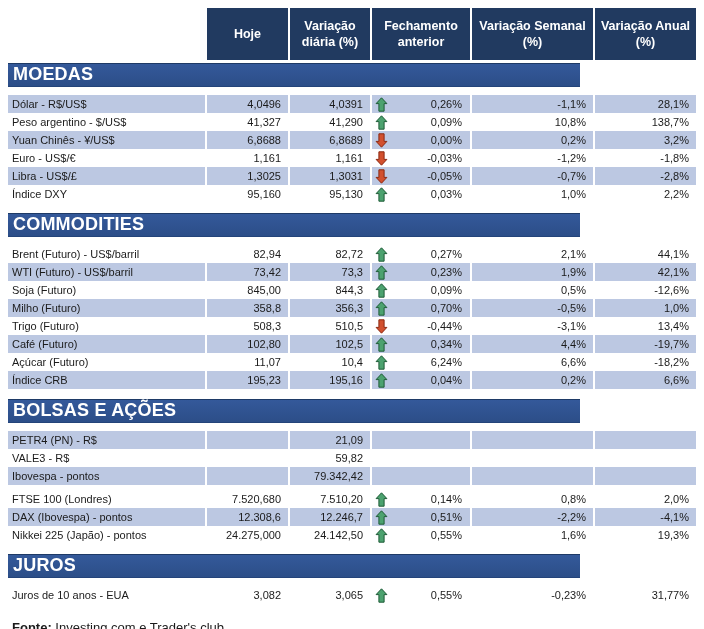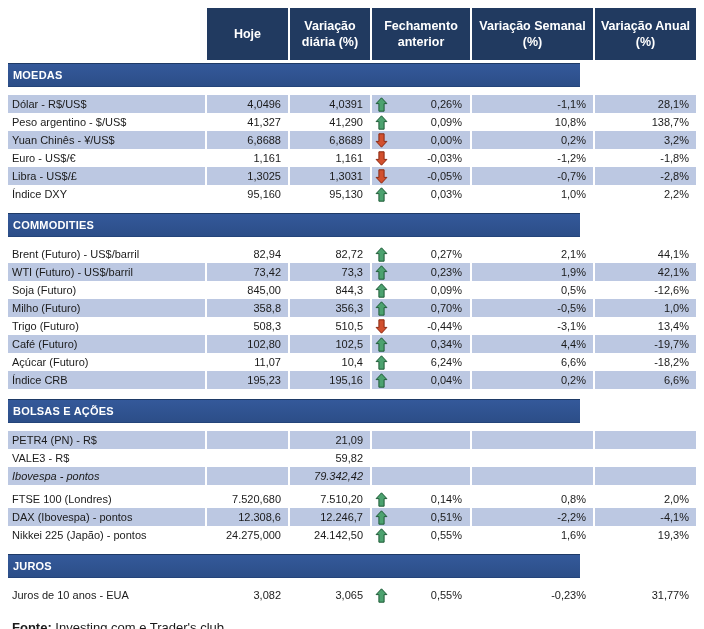--- a/index.html
+++ b/index.html
@@ -34,21 +34,21 @@
   
   .section { margin-bottom: 10px; }
   .band {
     height: 24px;
     margin-bottom: 8px;
     background: linear-gradient(180deg, #34599A 0%, #2C4E88 100%);
     border-top: 1px solid #1E3A66;
     border-bottom: 1px solid #24447A;
     color: #fff;
     font-weight: bold;
-    font-size: 11px;
+    font-size: 18px;
     letter-spacing: 0.2px;
     display: flex; align-items: center;
     padding: 0 0 1px 5px;
   }
   
   .row { height: 18px; font-size: 11px; }
   .cell {
     display: flex; align-items: center;
     border-left: 2px solid transparent;
     overflow: hidden; white-space: nowrap;
@@ -315,21 +315,21 @@
             <div class="cell label">VALE3 - R$</div>
             <div class="cell num"></div>
             <div class="cell num">59,82</div>
             <div class="cell daily">
               <span class="arrow"></span>
               <span></span>
             </div>
             <div class="cell num"></div>
             <div class="cell num"></div>
           </div>
-          <div class="row grid shaded" style="margin-bottom: 5px; font-style: italic;">
+          <div class="row grid shaded" style="margin-bottom: 5px;">
             <div class="cell label">Ibovespa - pontos</div>
             <div class="cell num"></div>
             <div class="cell num">79.342,42</div>
             <div class="cell daily">
               <span class="arrow"></span>
               <span></span>
             </div>
             <div class="cell num"></div>
             <div class="cell num"></div>
           </div>

